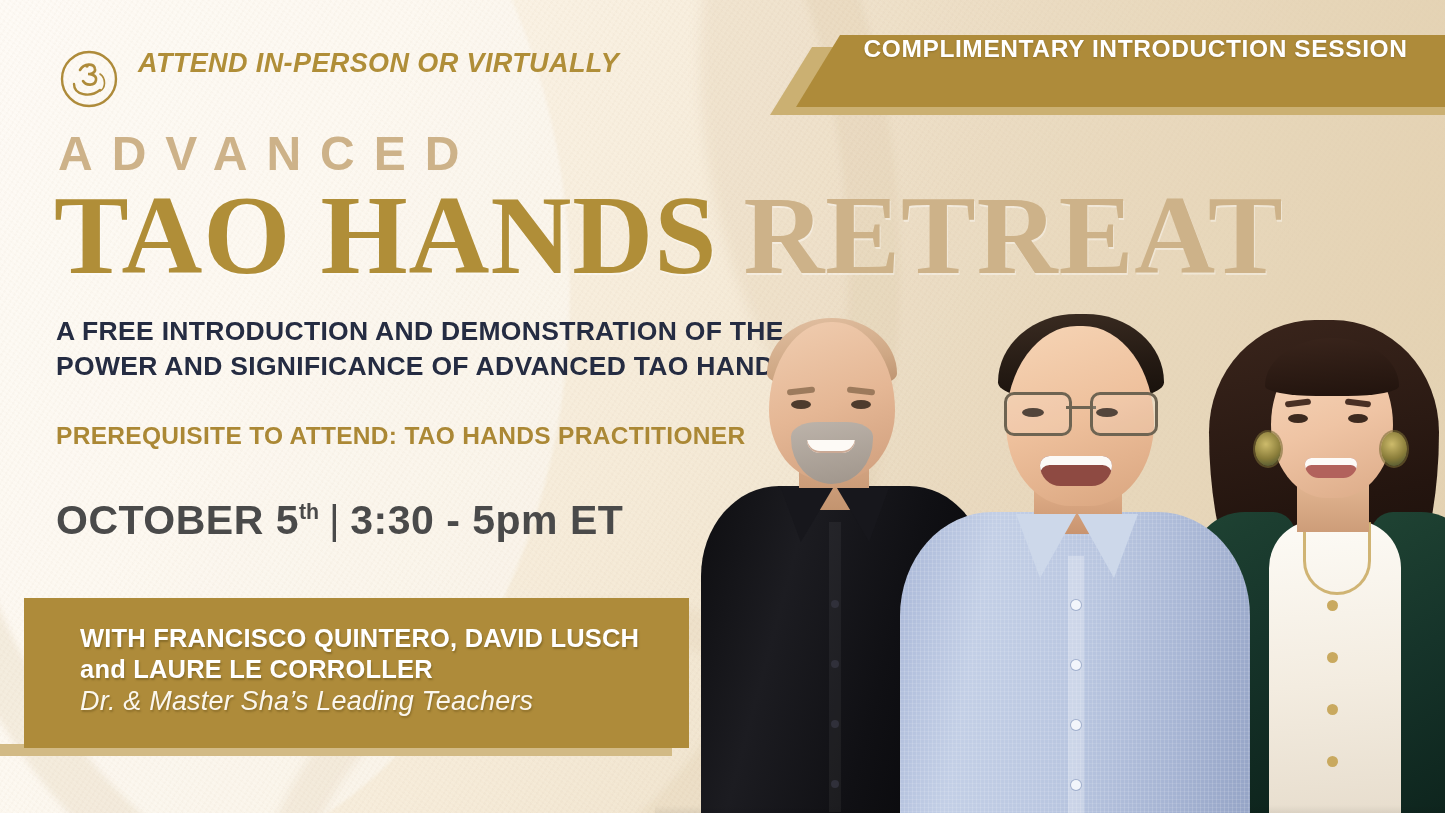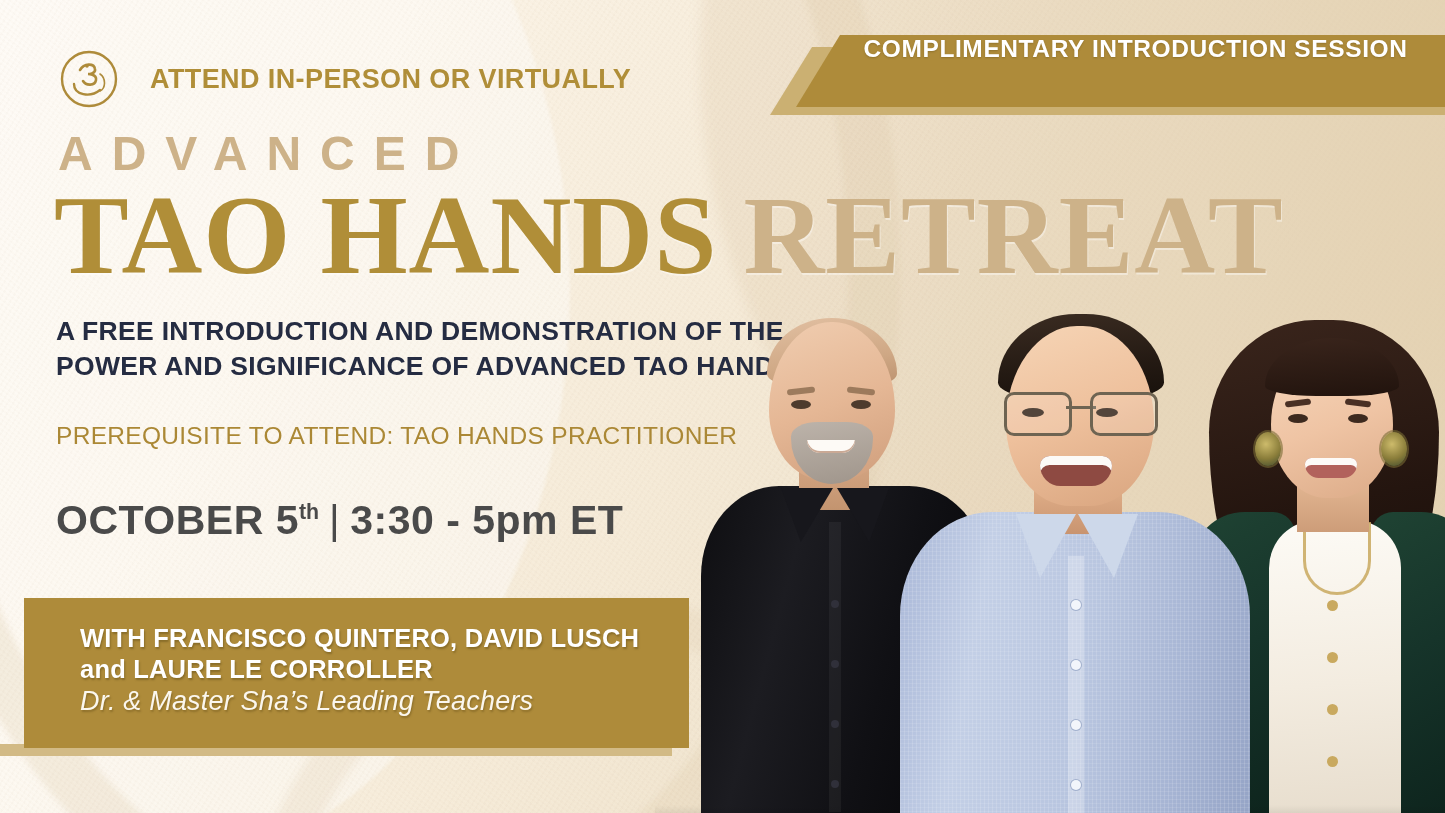--- a/index.html
+++ b/index.html
@@ -121,22 +121,22 @@
     white-space: nowrap;
     text-shadow: 0 1px 2px rgba(90,68,20,.35);
   }
 
   
   .eyebrow-row {
     position: absolute;
     left: 58px;
     top: 48px;
     display: flex;
-    align-items: center;
-    gap: 30px;
+    gap: 18px;
+    font-style: italic;
   }
   .logo-mark {
     width: 62px;
     height: 62px;
     flex: 0 0 auto;
   }
   .eyebrow-text {
     color: #b08e38;
     font-size: 27px;
     font-weight: bold;
@@ -189,21 +189,21 @@
     font-weight: bold;
     line-height: 1.32;
     letter-spacing: .3px;
   }
   .prereq {
     position: absolute;
     left: 56px;
     top: 422px;
     color: #ab8835;
     font-size: 24.5px;
-    font-weight: normal;
+    font-weight: bold;
     letter-spacing: .3px;
     white-space: nowrap;
   }
   .datetime {
     position: absolute;
     left: 56px;
     top: 497px;
     color: #4a4a4a;
     font-size: 41px;
     font-weight: bold;

